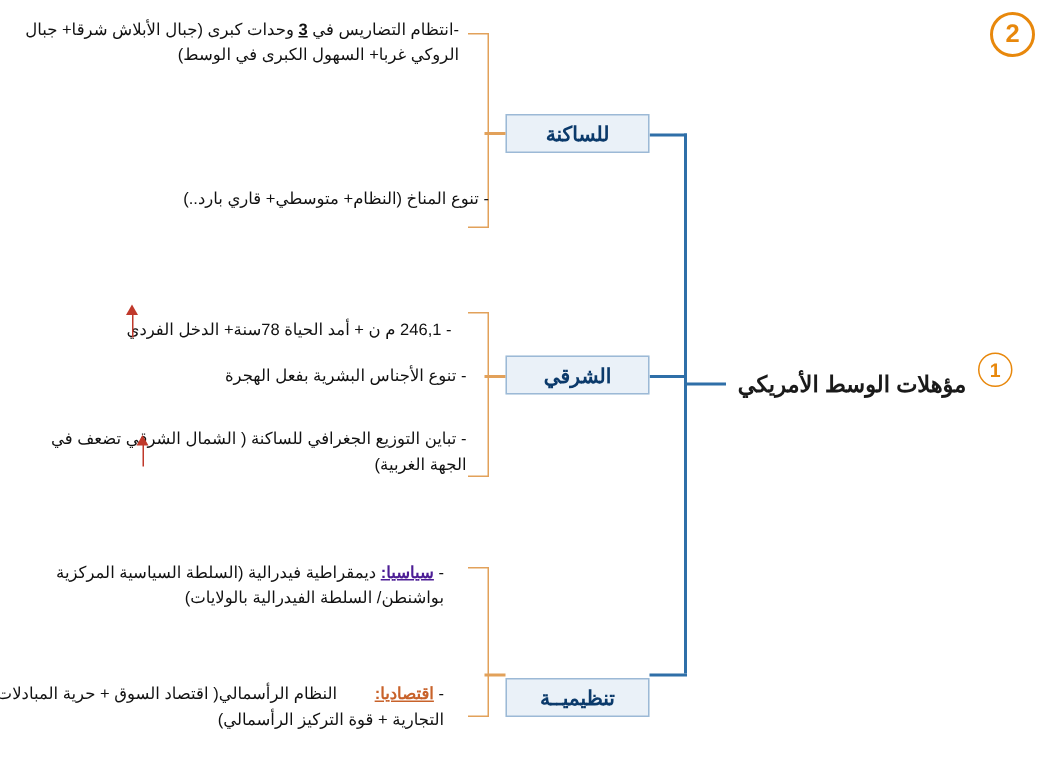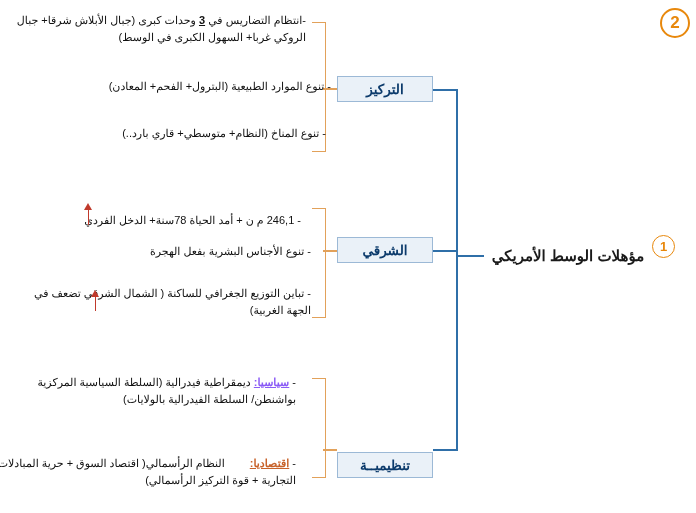--- a/index.html
+++ b/index.html
@@ -135,21 +135,21 @@
   
   .item {
     position: absolute;
     direction: rtl;
     text-align: right;
     font-size: 11px;
     line-height: 1.55;
     color: #111111;
   }
   .kw {
-    color: #8b5cf6;
+    color: #4c1d95;
     font-weight: bold;
     text-decoration: underline;
   }
   .kw-orange {
     color: #c8622a;
     font-weight: bold;
     text-decoration: underline;
     margin-left: 22px;
   }
   .ul-num { text-decoration: underline; font-weight: bold; }
@@ -200,35 +200,34 @@
   <div id="badge-1" class="circle-badge">1</div>
 
   <div id="root-title">مؤهلات الوسط الأمريكي</div>
 
   <div id="spine-v" class="blue-line"></div>
   <div id="spine-h-1" class="blue-line spine-h"></div>
   <div id="spine-h-2" class="blue-line spine-h"></div>
   <div id="spine-h-3" class="blue-line spine-h"></div>
   <div id="root-stem" class="blue-line"></div>
 
-  <div id="cat-natural" class="cat-box">التركيز</div>
+  <div id="cat-natural" class="cat-box">للساكنة</div>
   <div id="cat-human" class="cat-box">الشرقي</div>
   <div id="cat-org" class="cat-box">تنظيميــة</div>
 
   <div id="bracket-natural" class="bracket"></div>
   <div id="stem-natural" class="bracket-stem"></div>
   <div id="bracket-human" class="bracket"></div>
   <div id="stem-human" class="bracket-stem"></div>
   <div id="bracket-org" class="bracket"></div>
   <div id="stem-org" class="bracket-stem"></div>
 
   <div id="item-n1" class="item">
     <span>-</span><span>انتظام التضاريس في </span><span class="ul-num">3</span><span> وحدات كبرى (جبال الأبلاش شرقا+ جبال الروكي غربا+ السهول الكبرى في الوسط)</span>
   </div>
-  <div id="item-n2" class="item">- تنوع الموارد الطبيعية (البترول+ الفحم+ المعادن)</div>
   <div id="item-n3" class="item">- تنوع المناخ (النظام+ متوسطي+ قاري بارد..)</div>
 
   <div id="item-h1" class="item">- 246,1 م ن + أمد الحياة 78سنة+ الدخل الفردي</div>
   <div id="item-h2" class="item">- تنوع الأجناس البشرية بفعل الهجرة</div>
   <div id="item-h3" class="item">- تباين التوزيع الجغرافي للساكنة ( الشمال الشرقي تضعف في الجهة الغربية)</div>
 
   <div id="arrow1-head" class="arrow-up"></div>
   <div id="arrow1-stem" class="arrow-stem"></div>
   <div id="arrow2-head" class="arrow-up"></div>
   <div id="arrow2-stem" class="arrow-stem"></div>

